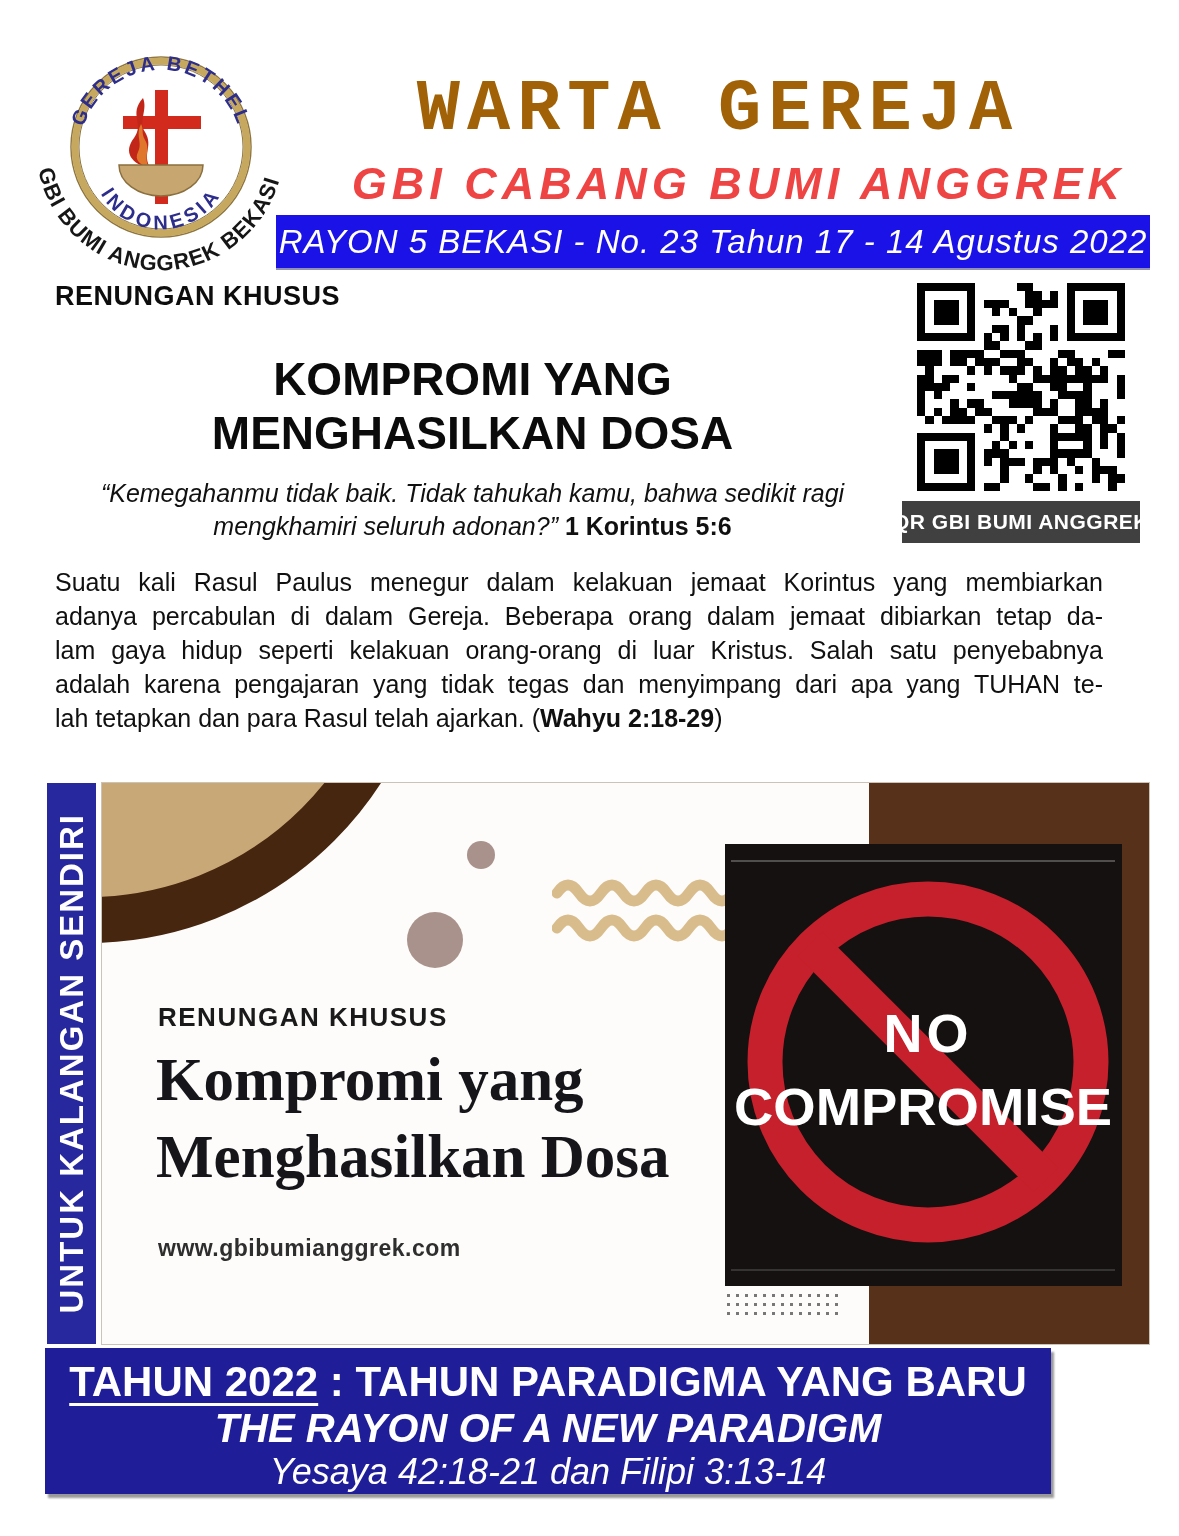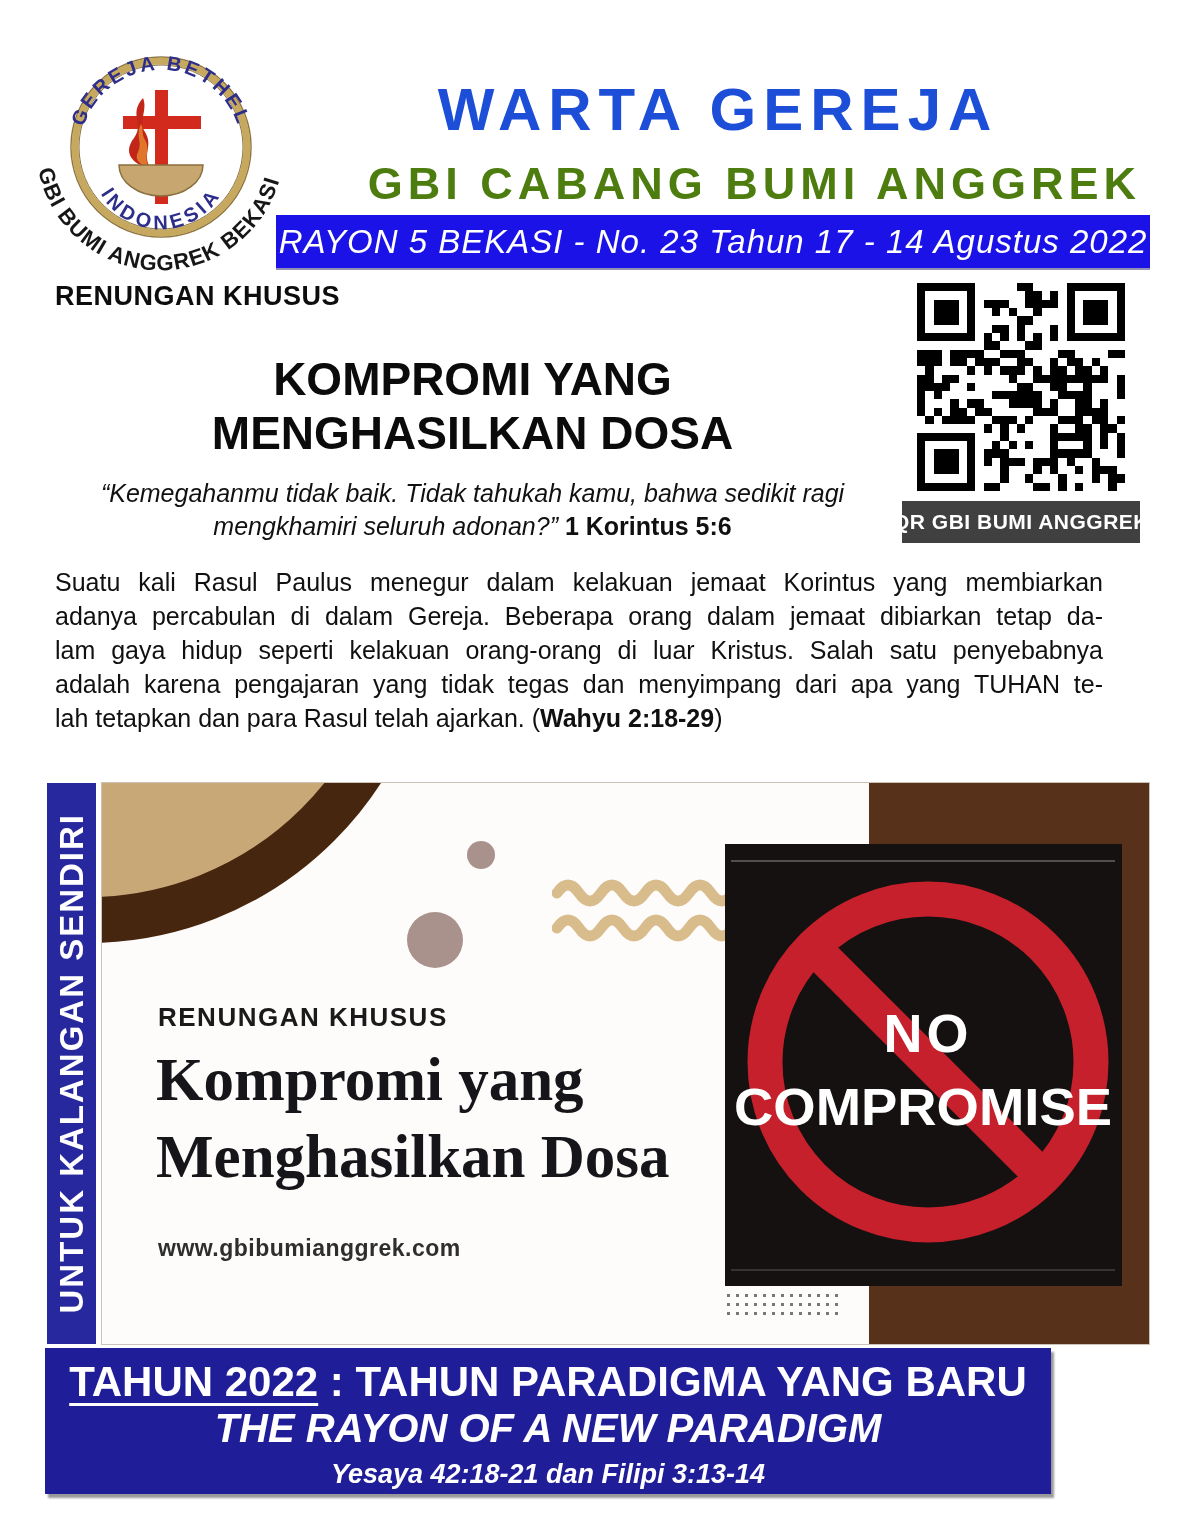--- a/index.html
+++ b/index.html
@@ -2,24 +2,24 @@
 <html><head>
 <meta charset="utf-8">
 <style>
   html,body{margin:0;padding:0;background:#e8e8e8;}
   .page{position:relative;width:1179px;height:1536px;background:#ffffff;overflow:hidden;
         font-family:"Liberation Sans", sans-serif;margin:0 auto;}
   .abs{position:absolute;}
 
   
   .brand-title{left:292px;top:62px;width:852px;text-align:center;
-    font-family:Liberation Sans, sans-serif;font-weight:bold;font-size:60px;line-height:96px;
-    color:#1d4ed8;letter-spacing:7px;white-space:nowrap;}
-  .brand-sub{left:296px;top:158px;width:845px;text-align:right;
-    font-weight:bold;font-size:45px;line-height:52px;color:#4d7c0f;letter-spacing:5px;white-space:nowrap;}
+    font-family:Liberation Mono, monospace;font-weight:bold;font-size:72px;line-height:96px;
+    color:#a16207;letter-spacing:7px;white-space:nowrap;}
+  .brand-sub{left:280px;top:158px;width:845px;text-align:right;
+    font-weight:bold;font-size:45px;line-height:52px;color:#ef4444;letter-spacing:5px;white-space:nowrap;font-style:italic;}
   .top-banner{left:276px;top:215px;width:874px;height:53px;background:#1b12e8;
     color:#ffffff;display:flex;align-items:center;justify-content:center;
     font-style:italic;font-weight:400;font-size:33px;letter-spacing:1px;white-space:nowrap;
     box-shadow:0 2px 0 rgba(10,10,90,.45);}
 
   
   .section-label{left:55px;top:281px;font-size:27px;font-weight:800;color:#0d0d0d;letter-spacing:.5px;}
   .article-title{left:55px;top:352px;width:835px;text-align:center;
     font-size:46px;line-height:54px;font-weight:800;color:#0b0b0b;}
   .article-quote{left:55px;top:477px;width:835px;text-align:center;
@@ -58,21 +58,21 @@
   .poster-title{position:absolute;left:54px;top:258px;font-family:"Liberation Serif", serif;
     font-weight:bold;font-size:61px;line-height:77px;color:#15151a;}
   .poster-site{position:absolute;left:56px;top:452px;font-size:23px;font-weight:700;color:#2e2e2e;letter-spacing:.5px;}
 
   
   .footer-banner{left:45px;top:1348px;width:1006px;height:146px;background:#201d99;
     color:#ffffff;text-align:center;box-shadow:3px 4px 2px rgba(0,0,0,.4);}
   .footer-l1{margin-top:10px;font-size:42px;line-height:48px;font-weight:800;white-space:nowrap;}
   .footer-l1 .u{text-decoration:underline;text-decoration-thickness:3px;text-underline-offset:7px;}
   .footer-l2{font-size:40px;line-height:44px;font-weight:800;font-style:italic;white-space:nowrap;}
-  .footer-l3{margin-top:9px;font-size:27px;font-weight:700;font-style:italic;white-space:nowrap;}
+  .footer-l3{margin-top:1px;font-size:36px;font-weight:400;font-style:italic;white-space:nowrap;}
 </style>
 </head>
 <body>
 
 <div class="page">
 
   <svg class="abs" style="left:34px;top:52px;" width="250" height="235" viewBox="0 0 250 235">
     <defs>
       <path id="arc-top" d="M 50 124 A 81 81 0 1 1 204 124" fill="none"></path>
       <path id="arc-bot" d="M 63 134 A 69 69 0 0 0 191 134" fill="none"></path>

